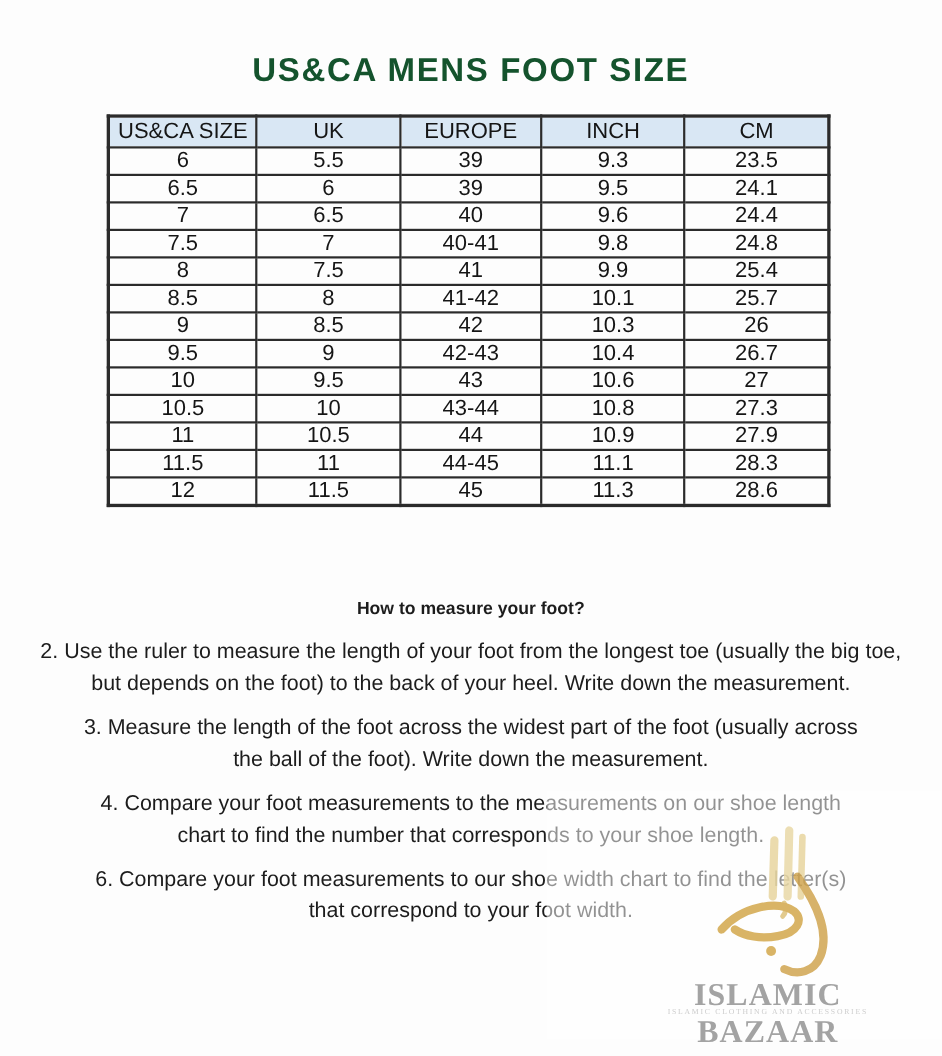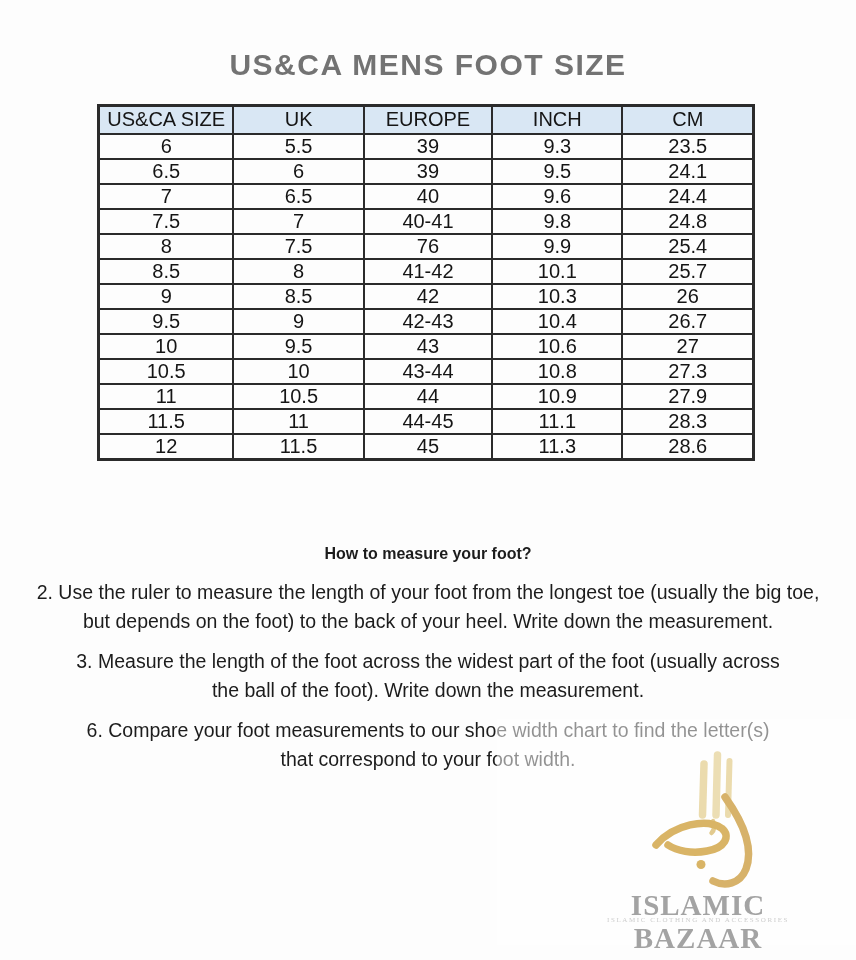--- a/index.html
+++ b/index.html
@@ -17,21 +17,21 @@
     overflow: hidden;
   }
   .page-title {
     position: absolute;
     top: 48px; left: 0;
     width: 100%;
     text-align: center;
     font-size: 30px;
     font-weight: 700;
     letter-spacing: 1.5px;
-    color: #737373;
+    color: #14532d;
   }
   .size-table {
     position: absolute;
     left: 97px; top: 104px;
     width: 658px;
     border-collapse: collapse;
     table-layout: fixed;
     border: 3px solid #2b2b2b;
   }
   .size-table th, .size-table td {
@@ -159,21 +159,21 @@
         <tr>
           <td>7.5</td>
           <td>7</td>
           <td>40-41</td>
           <td>9.8</td>
           <td>24.8</td>
         </tr>
         <tr>
           <td>8</td>
           <td>7.5</td>
-          <td>76</td>
+          <td>41</td>
           <td>9.9</td>
           <td>25.4</td>
         </tr>
         <tr>
           <td>8.5</td>
           <td>8</td>
           <td>41-42</td>
           <td>10.1</td>
           <td>25.7</td>
         </tr>
@@ -227,20 +227,21 @@
           <td>28.6</td>
         </tr>
       </tbody>
   </table>
 
   <div class="instructions">
     <p class="instructions-heading">How to measure your foot?</p>
     <div>
         <p data-idx="1">2. Use the ruler to measure the length of your foot from the longest toe (usually the big toe, but depends on the foot) to the back of your heel. Write down the measurement.</p>
         <p data-idx="2">3. Measure the length of the foot across the widest part of the foot (usually across the ball of the foot). Write down the measurement.</p>
+        <p data-idx="3">4. Compare your foot measurements to the measurements on our shoe length chart to find the number that corresponds to your shoe length.</p>
         <p data-idx="4">6. Compare your foot measurements to our shoe width chart to find the letter(s) that correspond to your foot width.</p>
       </div>
   </div>
 
   <div class="wm-box"></div>
 
   <svg class="wm-logo" viewBox="0 0 100 100" fill="none" stroke-linecap="round">
     <path d="M46 12 L45 46" stroke="#e7d49c" stroke-width="5"></path>
     <path d="M55 6 L54 46" stroke="#e9d8a4" stroke-width="5"></path>
     <path d="M63 10 L62 46" stroke="#e7d49c" stroke-width="4"></path>

